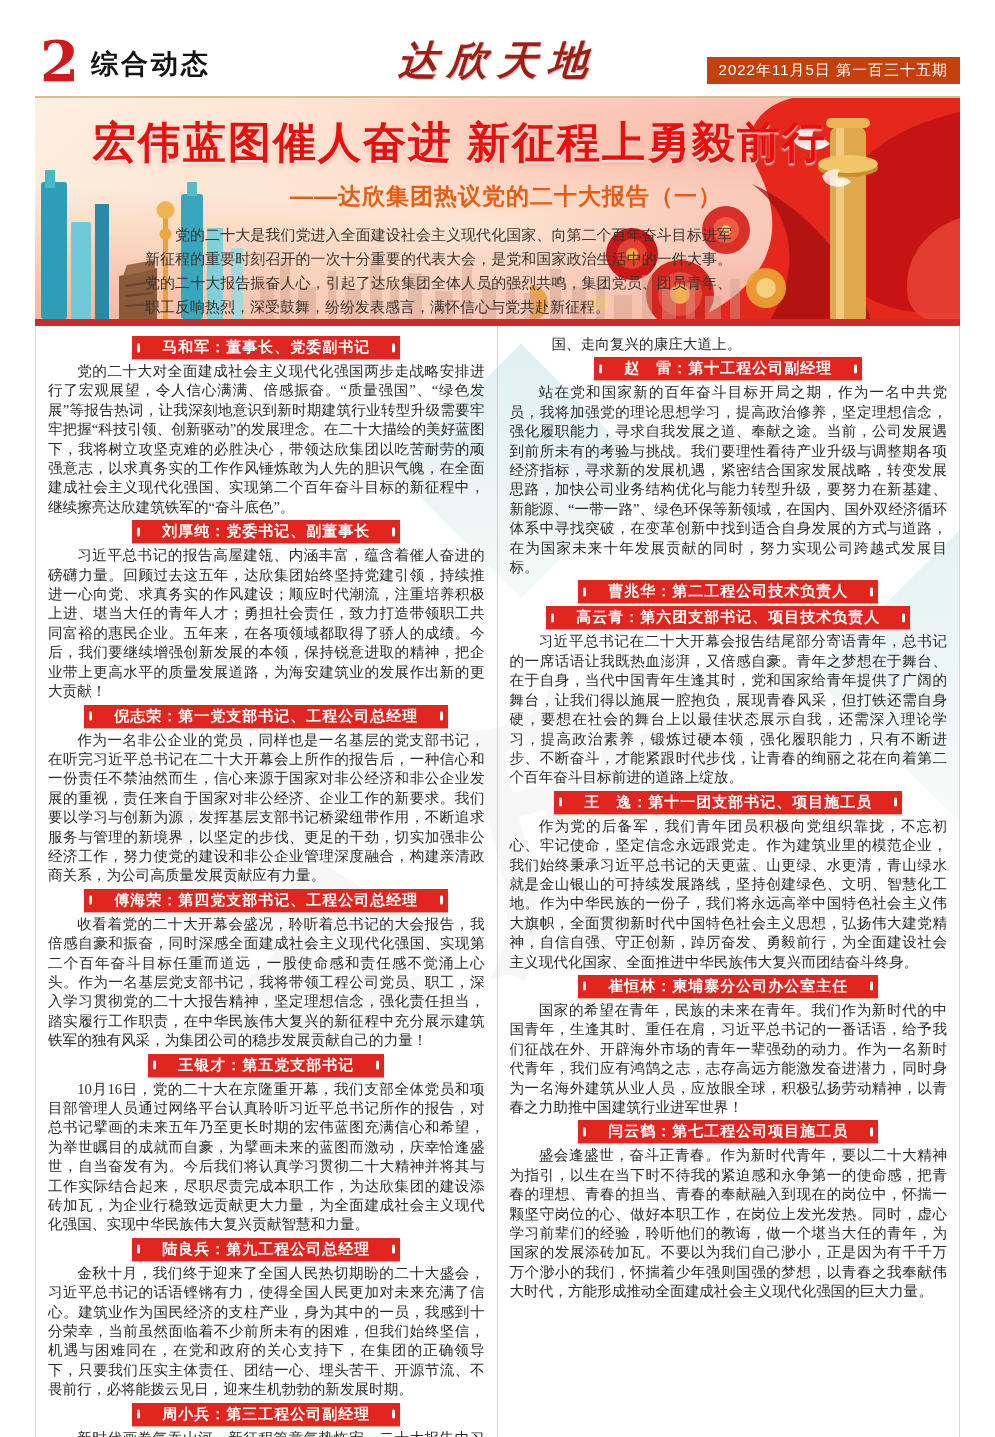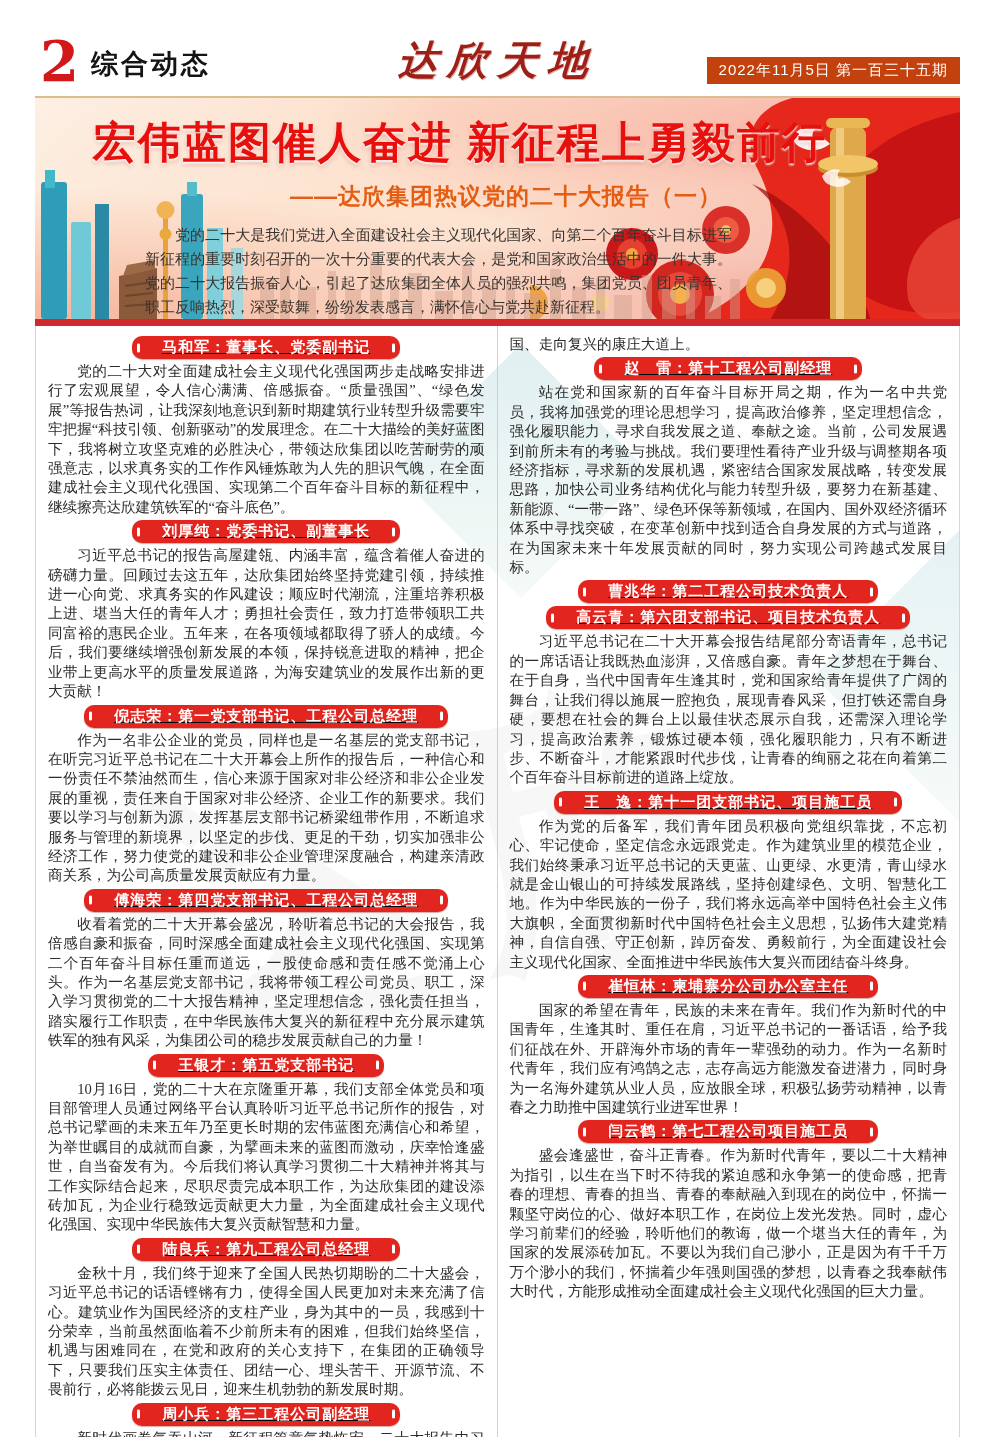--- a/index.html
+++ b/index.html
@@ -79,38 +79,37 @@
   .wm-text {
     position:absolute; top:330px; left:90px; font-family:"DejaVu Serif", serif;
     font-size:300px; font-weight:bold; color:rgba(110,110,110,.055);
     transform:rotate(-14deg); white-space:nowrap; pointer-events:none; letter-spacing:40px;
   }
   .col { width:50%; padding:7px 12px 10px 12px; position:relative; z-index:2; }
   .col-left { border-right:1px solid #cfcfcf; }
 
   .art-head {
     position:relative; width:fit-content; max-width:96%; margin:3px auto;
-    background:#e2251f; border-radius:10px; padding:2px 30px; text-align:center;
+    background:#e2251f; border-radius:0; padding:2px 30px; text-align:center;
     box-shadow:0 1px 1px rgba(140,20,10,.35);
-    text-decoration:underline;
   }
   .art-head-label { font-size:15px; font-weight:bold; color:#fff; letter-spacing:1px; white-space:nowrap; }
   .orn {
     position:absolute; top:50%; width:7px; height:13px; transform:translateY(-50%);
     background:#fff; border:2px solid #e2251f; border-radius:3px;
     box-shadow:inset 0 0 0 1.5px #fff, inset 0 0 0 3px #e2251f;
   }
   .orn-l { left:3px; } .orn-r { right:3px; }
 
   .body-text {
     font-family:"Liberation Serif","DejaVu Serif", serif;
     font-size:14.6px; line-height:19.4px; color:#2d2a28;
     text-align:justify; text-indent:2em; margin:2px 0 3px 0;
   }
-  .continuation { text-indent:0; }
+  .continuation { text-indent:0;margin-left:42px; }
 </style>
 </head>
 <body>
 
 <div class="page">
 
   <div class="top-header header-rule">
     <div class="header-left">
       <div class="pagenum">2</div>
       <div class="section-title">综合动态</div>

